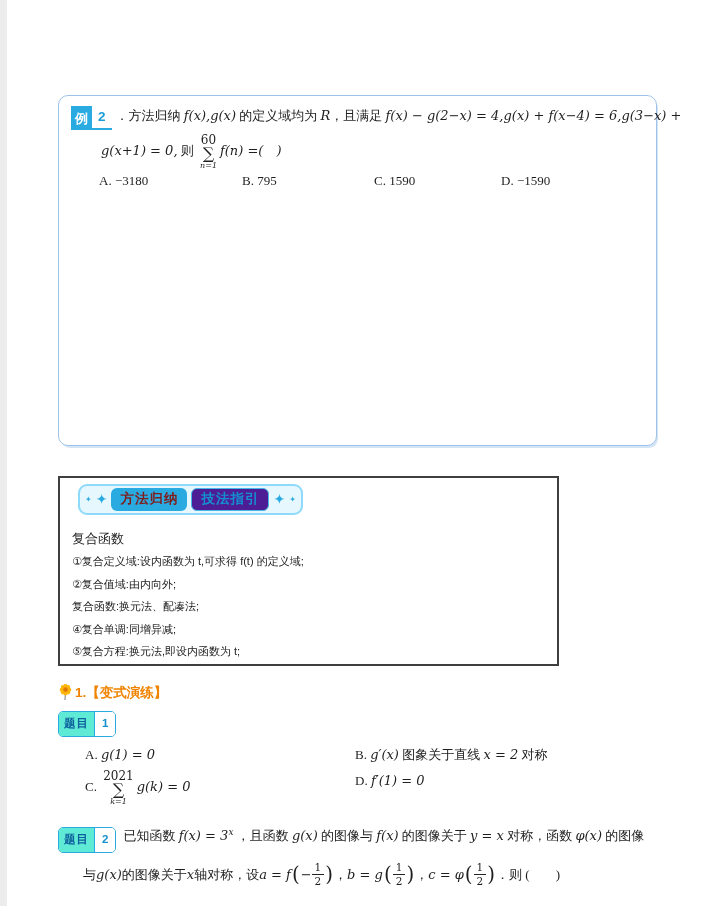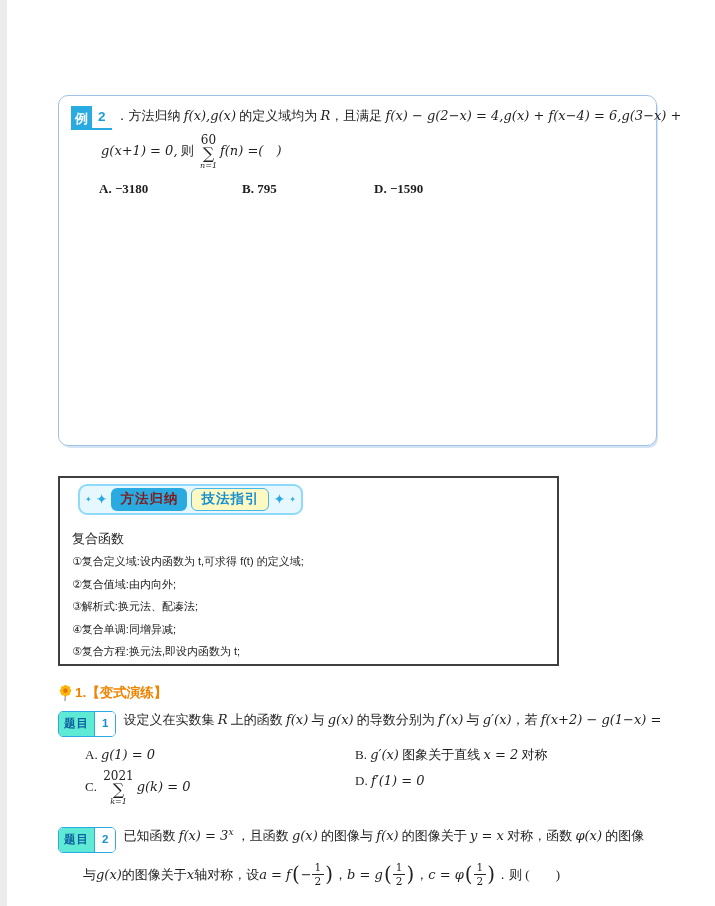--- a/index.html
+++ b/index.html
@@ -35,47 +35,47 @@
     border:1.5px solid #9fc3e8; border-radius:10px; background:#ffffff;
     box-shadow:2px 3px 0 -1px #d4e4f5; padding:9px 12px;
   }
   .ex-badge { display:inline-flex; align-items:flex-end; vertical-align:-3px; margin-right:4px; }
   .ex-badge-label { background:#29abe2; color:#fff; font-weight:bold; font-size:13px;
     font-family:"Liberation Sans","DejaVu Sans",sans-serif; padding:2px 4px 1px; }
   .ex-badge-num { color:#1a9cd8; font-weight:bold; font-size:13.5px;
     font-family:"Liberation Sans","DejaVu Sans",sans-serif;
     border-bottom:2px solid #29abe2; padding:0 6px 1px; }
   .ex-line2 { margin-left:30px; margin-top:4px; }
-  .ex-options { display:flex; margin-top:8px; padding-left:28px; font-size:13px;font-weight:bold; }
+  .ex-options { display:flex; margin-top:0; padding-left:28px; font-size:13px; }
   .ex-opt-a { width:143px; } .ex-opt-b { width:132px; } .ex-opt-c { width:127px; }
 
   
   .method-box {
     position:absolute; left:58px; top:476px; width:501px; height:190px;
     border:2px solid #3f3f3f; background:#fff; padding:5px 12px 0 12px;
   }
   .mb-badge-row { position:relative; height:36px; }
   .mb-badge { position:absolute; left:6px; top:1px; display:inline-flex; align-items:center; gap:4px;
     background:#e6f7fe; border:2px solid #8edafa; border-radius:9px; padding:2px 5px; }
   .mb-pill1 { background:#29abe2; color:#7f1d1d; font-weight:bold; font-size:13.5px;
     font-family:"Liberation Sans","DejaVu Sans",sans-serif; letter-spacing:1px;
     padding:2px 9px 3px; border-radius:6px; }
-  .mb-pill2 { background:#fef9c3; color:#1590cf; font-weight:bold; font-size:13.5px;
+  .mb-pill2 { background:#4c1d95; color:#1590cf; font-weight:bold; font-size:13.5px;
     font-family:"Liberation Sans","DejaVu Sans",sans-serif; letter-spacing:1px;
     padding:1px 9px 2px; border-radius:6px; border:1.5px solid #45b7e8; }
   .spark { color:#29abe2; line-height:1; font-style:normal; }
   .spark-big { font-size:14px; } .spark-small { font-size:8px; vertical-align:8px; }
   .mb-title { margin-top:9px; font-size:13px; line-height:22px;
     font-family:"Liberation Sans","DejaVu Sans",sans-serif; color:#222; }
   .mb-item { font-size:11px; line-height:22.5px;
     font-family:"Liberation Sans","DejaVu Sans",sans-serif; color:#222; white-space:nowrap; }
 
   
   .variation { position:absolute; left:58px; top:684px; width:645px; }
-  .var-header { display:flex; align-items:center; gap:2px;
+  .var-header { display:flex; align-items:flex-start; gap:2px;
     color:#f08300; font-weight:bold; font-size:13.5px;
     font-family:"Liberation Sans","DejaVu Sans",sans-serif; }
   .flower { width:15px; height:17px; flex:0 0 auto; }
   .problem { margin-top:7px; }
   .ti-badge { display:inline-flex; align-items:stretch; vertical-align:-3px;
     border:1.5px solid #29abe2; border-radius:5px; overflow:hidden; margin-right:7px;
     font-family:"Liberation Sans","DejaVu Sans",sans-serif; }
   .ti-label { background:#5eead4; color:#0e5f9e; font-weight:bold; font-size:11.5px;
     padding:1px 5px 2px; letter-spacing:1px; }
   .ti-num { background:#ffffff; color:#1590cf; font-weight:bold; font-size:11.5px;
@@ -99,39 +99,40 @@
       </span><span><span class="cn">．方法归纳 </span><span class="m">f(x),g(x)</span><span class="cn"> 的定义域均为 </span><span class="m">R</span><span class="cn">，且满足 </span><span class="m">f(x) − g(2−x) = 4,g(x) + f(x−4) = 6,g(3−x) +</span></span>
     </div>
     <div class="tline ex-line2"><span class="m">g(x+1) = 0,</span><span class="cn"> 则 </span><span class="sum">
           <span class="sum-up">60</span>
           <span class="sum-sym">∑</span>
           <span class="sum-lo">n=1</span>
         </span><span class="m">f(n) =(</span><span class="cn">　</span><span class="m">)</span></div>
     <div class="ex-options">
       <span class="tline ex-opt-a"><span class="cn">A. −3180</span></span>
       <span class="tline ex-opt-b"><span class="cn">B. 795</span></span>
+      <span class="tline ex-opt-c"><span class="cn">C. 1590</span></span>
       <span class="tline"><span class="cn">D. −1590</span></span>
     </div>
   </div>
 
   <div class="method-box">
     <div class="mb-badge-row">
       <span class="mb-badge">
         <span class="spark spark-small">✦</span>
           <span class="spark spark-big">✦</span>
         <span class="mb-pill1">方法归纳</span>
         <span class="mb-pill2">技法指引</span>
         <span class="spark spark-big">✦</span>
           <span class="spark spark-small">✦</span>
       </span>
     </div>
     <div class="mb-title">复合函数</div>
     <div class="mb-item">①复合定义域:设内函数为 t,可求得 f(t) 的定义域;</div>
     <div class="mb-item">②复合值域:由内向外;</div>
-    <div class="mb-item">③解析式:换元法、配凑法;</div>
+    <div class="mb-item">复合函数:换元法、配凑法;</div>
     <div class="mb-item">④复合单调:同增异减;</div>
     <div class="mb-item">⑤复合方程:换元法,即设内函数为 t;</div>
   </div>
 
   <div class="variation">
     <div class="var-header">
       <svg class="flower" viewBox="0 0 16 18">
         <line x1="8" y1="10" x2="7.4" y2="17" stroke="#9a9a9a" stroke-width="1.4"></line>
         <g fill="#ffb608">
           <circle cx="12" cy="6" r="2.2"></circle>
@@ -146,21 +147,21 @@
         <circle cx="8" cy="6" r="2.5" fill="#e07800"></circle>
       </svg>
       <span>1.【变式演练】</span>
     </div>
 
     <div class="problem">
       <div class="tline">
         <span class="ti-badge">
           <span class="ti-label">题目</span>
           <span class="ti-num">1</span>
-        </span><span><span class="cn">设定义在实数集 </span><span class="m">R</span><span class="cn"> 上的函数 </span><span class="m">f(x)</span><span class="cn"> 与 </span><span class="m">g(x)</span><span class="cn"> 的导数分别为 </span><span class="m">f′(x)</span><span class="cn"> 与 </span><span class="m">g′(x)</span><span class="cn">，若 </span><span class="m">f(x+2) − g(1−x) =</span></span>
+        </span>
       </div>
       <div class="p1-options">
         <span class="tline"><span class="cn">A. </span><span class="m">g(1) = 0</span></span>
         <span class="tline"><span class="cn">B. </span><span class="m">g′(x)</span><span class="cn"> 图象关于直线 </span><span class="m">x = 2</span><span class="cn"> 对称</span></span>
         <span class="tline"><span class="cn">C. </span><span class="sum">
               <span class="sum-up">2021</span>
               <span class="sum-sym">∑</span>
               <span class="sum-lo">k=1</span>
             </span><span class="m">g(k) = 0</span></span>
         <span class="tline"><span class="cn">D. </span><span class="m">f′(1) = 0</span></span>

